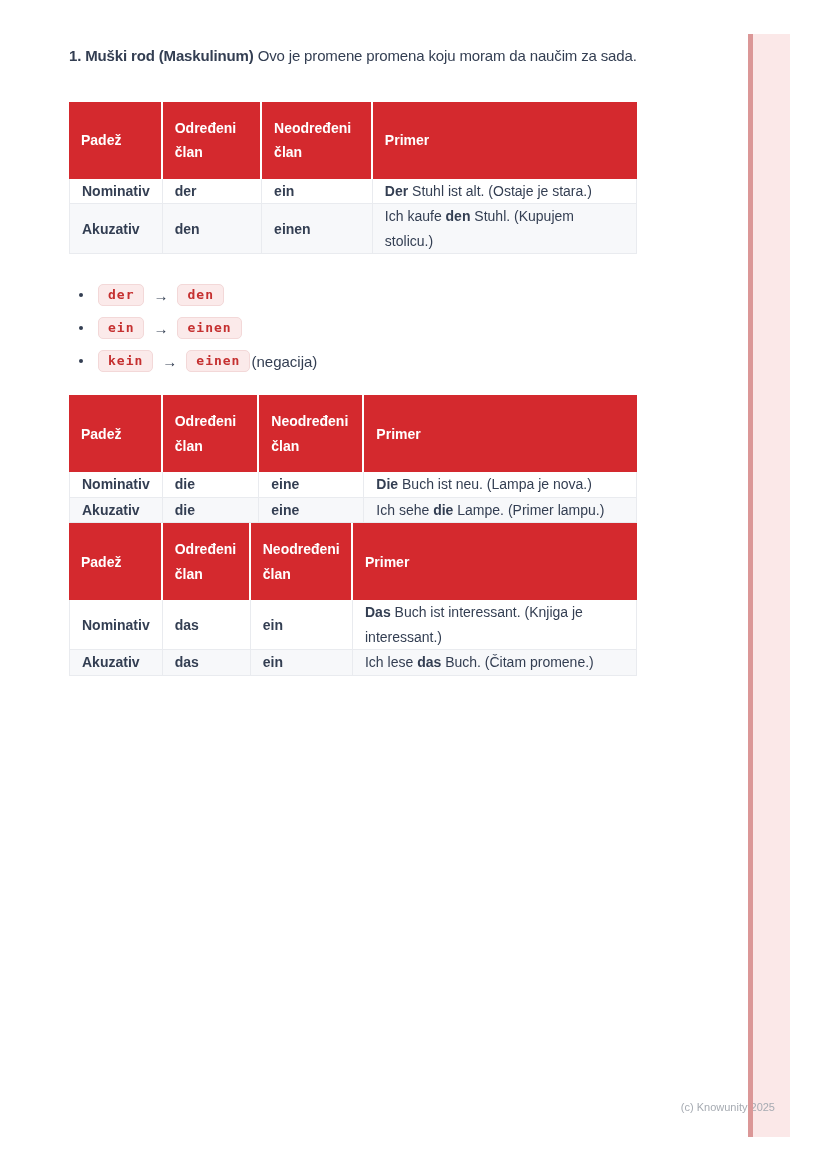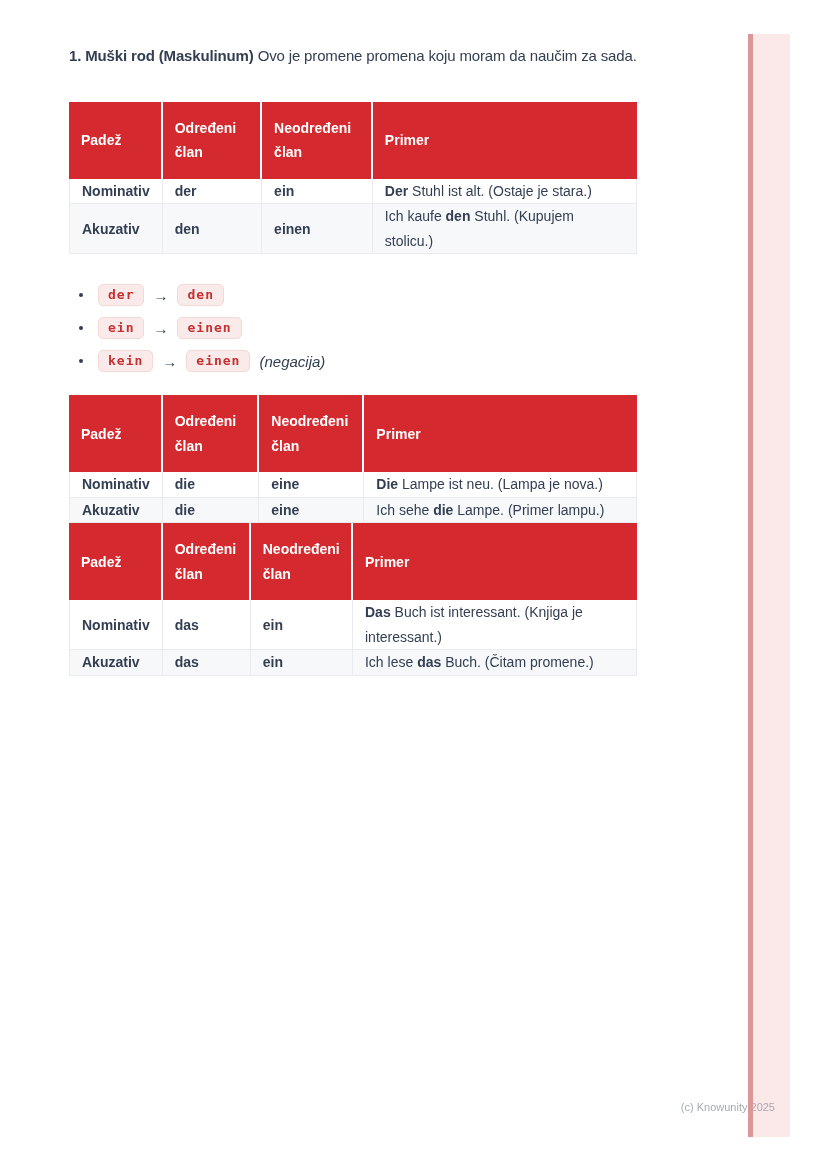--- a/index.html
+++ b/index.html
@@ -58,21 +58,21 @@
   ul.chips{list-style:none;margin:30px 0 23px;padding:0 0 0 10px;}
   ul.chips li{display:flex;align-items:center;margin-bottom:11px;font-size:15px;}
   .dot{width:4px;height:4px;border-radius:50%;background:var(--text-navy);margin-right:15px;flex:0 0 auto;}
   .chip{
     display:inline-block;background:var(--chip-bg);
     border:1px solid var(--chip-border);border-radius:5px;
     padding:2px 9px 3px;font-family:"DejaVu Sans Mono",monospace;
     font-size:13px;font-weight:700;color:var(--chip-text);letter-spacing:1px;
   }
   .arrow{margin:0 9px;color:var(--text-navy);font-size:15px;}
-  .note{margin-left:9px;color:var(--text-navy);font-style:italic;}
+  .note{margin-left:1px;color:var(--text-navy);}
   .note:empty{display:none;}
   .edge-light{position:absolute;left:753px;top:34px;width:37px;height:1103px;background:var(--side-bar-bg);z-index:0;}
   .edge-dark{position:absolute;left:748px;top:34px;width:5px;height:1103px;background:var(--side-bar-line);z-index:2;}
   .footer{
     position:absolute;top:1101px;right:53px;z-index:1;
     font-size:11px;color:var(--footer-gray);letter-spacing:0;
   }
 </style>
 </head>
 <body>
@@ -150,21 +150,21 @@
         <th>Određeni član</th>
         <th>Neodređeni član</th>
         <th>Primer</th>
       </tr>
     </thead>
     <tbody>
       <tr>
         <td class="b">Nominativ</td>
         <td class="b">die</td>
         <td class="b">eine</td>
-        <td class="ex"><span></span><strong>Die</strong><span> Lampe ist neu. (Lampa je nova.)</span></td>
+        <td class="ex"><span></span><strong>Die</strong><span> Buch ist neu. (Lampa je nova.)</span></td>
       </tr>
       <tr class="alt">
         <td class="b">Akuzativ</td>
         <td class="b">die</td>
         <td class="b">eine</td>
         <td class="ex"><span>Ich sehe </span><strong>die</strong><span> Lampe. (Primer lampu.)</span></td>
       </tr>
     </tbody>
   </table>
 

